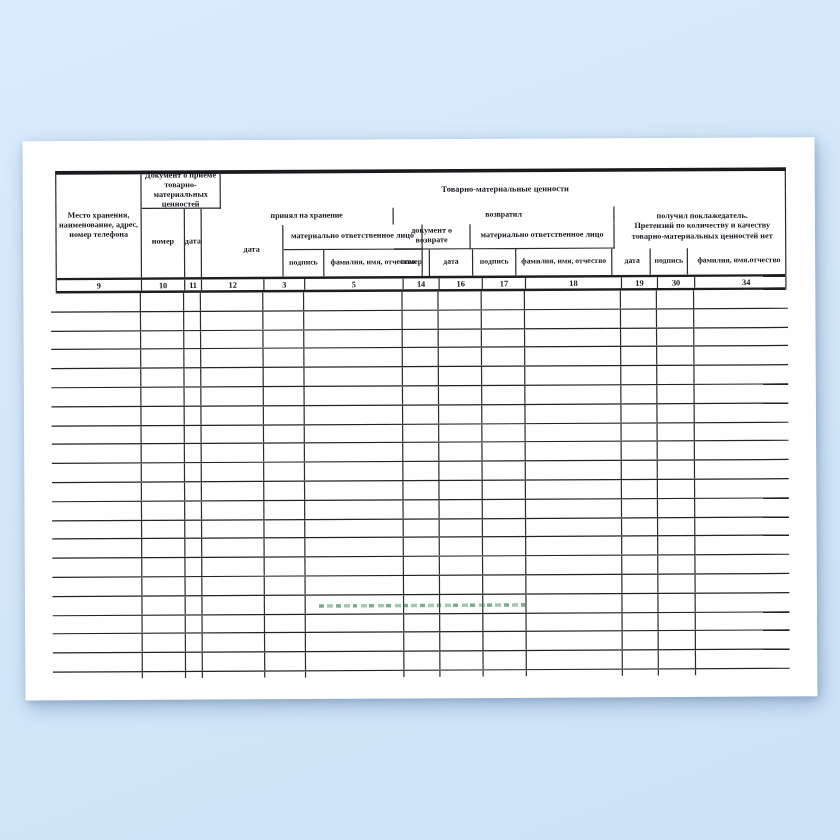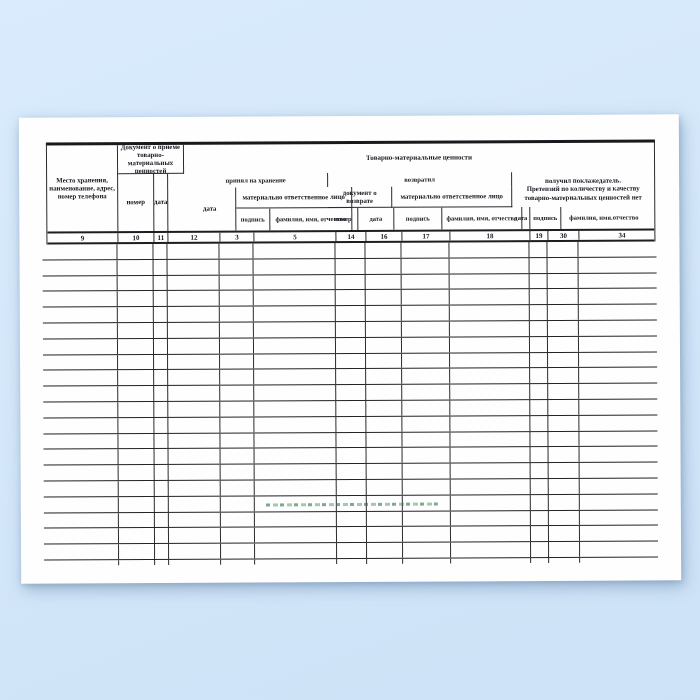--- a/index.html
+++ b/index.html
@@ -28,22 +28,22 @@
     box-sizing:border-box;padding:0 1px;
     border-right:1.1px solid #2b2b30;
     font-size:6.8px;line-height:8.2px;font-weight:700;color:#17171f;
     flex:0 0 auto;overflow:hidden;
   }
   .bb{border-bottom:1.1px solid #2b2b30;}
   .nr{border-right:none !important;}
   .grow{flex:1 1 auto;}
   
   .c0{width:71px}.c1{width:36px}.c2{width:14px}.c3{width:52px}.c4{width:34px}
-  .c5{width:82px}.c6{width:30px}.c7{width:36px}.c8{width:48px}.c9{width:80px}
-  .c10{width:18px}.c11{width:31px}.c12{width:85px}
+  .c5{width:82px}.c6{width:30px}.c7{width:36px}.c8{width:36px}.c9{width:80px}
+  .c10{width:30px}.c11{width:31px}.c12{width:85px}
   .w66{width:66px}.w144{width:144px}.w184{width:184px}.w149{flex:1 1 auto}
   .h29{height:29px}.h14{height:14px;font-size:6.6px}.h21{height:21px}
   .h22{height:22px;font-size:6.5px}.h35{height:35px}.h43{height:43px}.h57{height:57px}
   .h86{height:86px}
   .tmcband{font-size:7px;}
   .poluchil div{width:100%;text-align:center;}
   
   .numrow{
     display:flex;height:13px;box-sizing:border-box;align-items:center;
     border-top:2.2px solid #1d1d22;border-bottom:2.2px solid #1d1d22;

